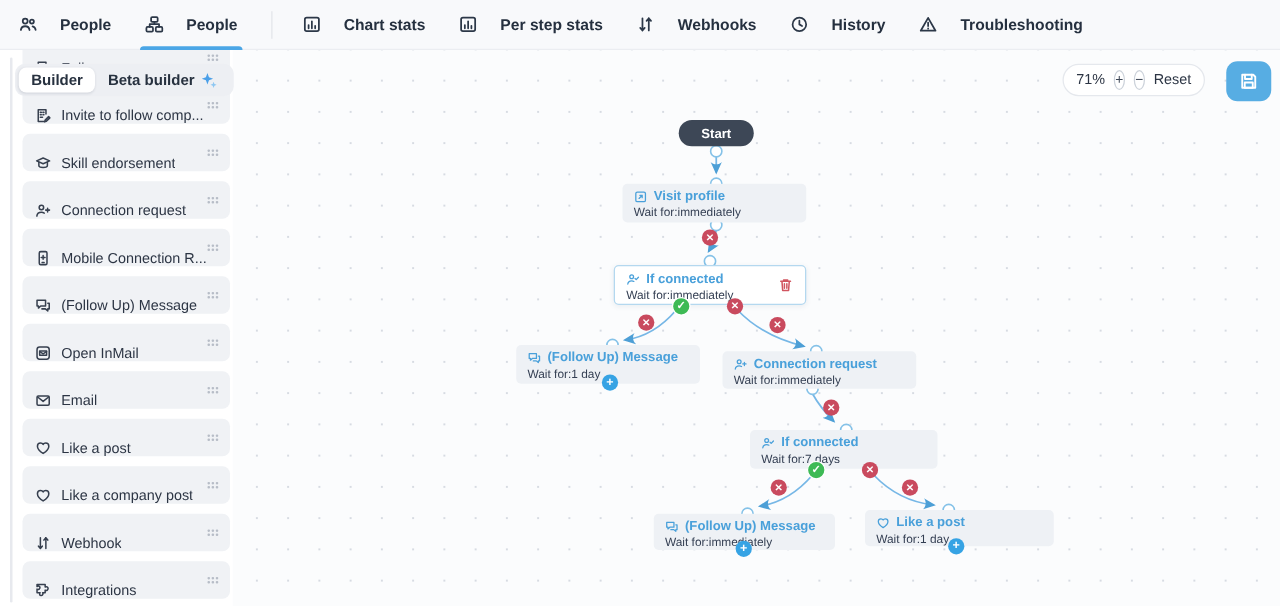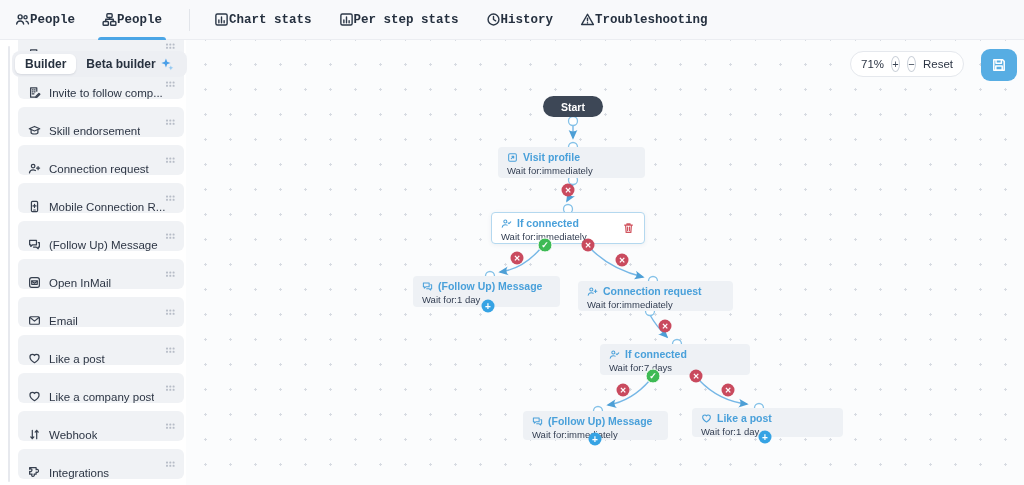--- a/index.html
+++ b/index.html
@@ -2,22 +2,22 @@
 <html><head>
 <meta charset="utf-8">
 <style>
   * { box-sizing: border-box; margin: 0; padding: 0; }
   html,body { width:1024px; height:485px; overflow:hidden; font-family:"Liberation Sans", sans-serif; background:#fff; }
   .app { position:relative; width:1024px; height:485px; }
 
   
   .topnav { position:absolute; left:0; top:0; width:1024px; height:40px; background:#f8f9fb;
             border-bottom:1px solid #ebedf1; display:flex; align-items:center; padding-left:15px; z-index:10; }
-  .nav-item { position:relative; height:40px; display:flex; align-items:center; gap:0; margin-right:27px;
-              color:#25303f; font-size:12.5px; font-weight:600; cursor:pointer; white-space:nowrap;font-family:Liberation Mono, monospace; }
+  .nav-item { position:relative; height:40px; display:flex; align-items:center; gap:18px; margin-right:27px;
+              color:#25303f; font-size:12.5px; font-weight:600; cursor:pointer; white-space:nowrap; }
   .nav-item .nav-ic { width:15px; height:15px; color:#2c3848; display:flex; }
   .nav-item .nav-ic svg { width:15px; height:15px; display:block; }
   .nav-item.active::after { content:""; position:absolute; left:-4px; right:-4px; bottom:0; height:3px;
               background:#4ba6e6; border-radius:3px 3px 0 0; }
   .nav-divider { width:1px; height:22px; background:#e2e5ea; margin:0 24px 0 0; }
 
   
   .sidebar { position:absolute; left:0; top:40px; width:186px; height:445px; background:#fff; z-index:1; }
   .scroll-track { position:absolute; left:8px; top:6px; width:2px; height:436px; background:#e7e9ee; border-radius:2px; }
   .side-item { position:absolute; left:18px; width:166px; height:30px; background:#f0f2f5; border-radius:6px;
@@ -114,20 +114,28 @@
       <span>Chart stats</span>
     </div>
     <div class="nav-item">
       <span class="nav-ic">
           <svg viewBox="0 0 16 16" fill="none" stroke="currentColor" stroke-width="1.5" stroke-linecap="round" stroke-linejoin="round">
             <rect x="2" y="2.2" width="12" height="11.6" rx="1.6"></rect>
             <path d="M5.2 11.4V8.6M8 11.4V5.4M10.8 11.4V9.2"></path>
           </svg>
         </span>
       <span>Per step stats</span>
+    </div>
+    <div class="nav-item">
+      <span class="nav-ic">
+          <svg viewBox="0 0 16 16" fill="none" stroke="currentColor" stroke-width="1.5" stroke-linecap="round" stroke-linejoin="round">
+            <path d="M5.3 2.8v10.4M5.3 13.2L3.4 11M5.3 13.2L7.2 11M10.7 13.2V2.8M10.7 2.8L8.8 5M10.7 2.8l1.9 2.2"></path>
+          </svg>
+        </span>
+      <span>Webhooks</span>
     </div>
     <div class="nav-item">
       <span class="nav-ic">
           <svg viewBox="0 0 16 16" fill="none" stroke="currentColor" stroke-width="1.5" stroke-linecap="round" stroke-linejoin="round">
             <circle cx="8" cy="8" r="5.8"></circle>
             <path d="M8 4.8V8l2.3 1.4"></path>
           </svg>
         </span>
       <span>History</span>
     </div>

